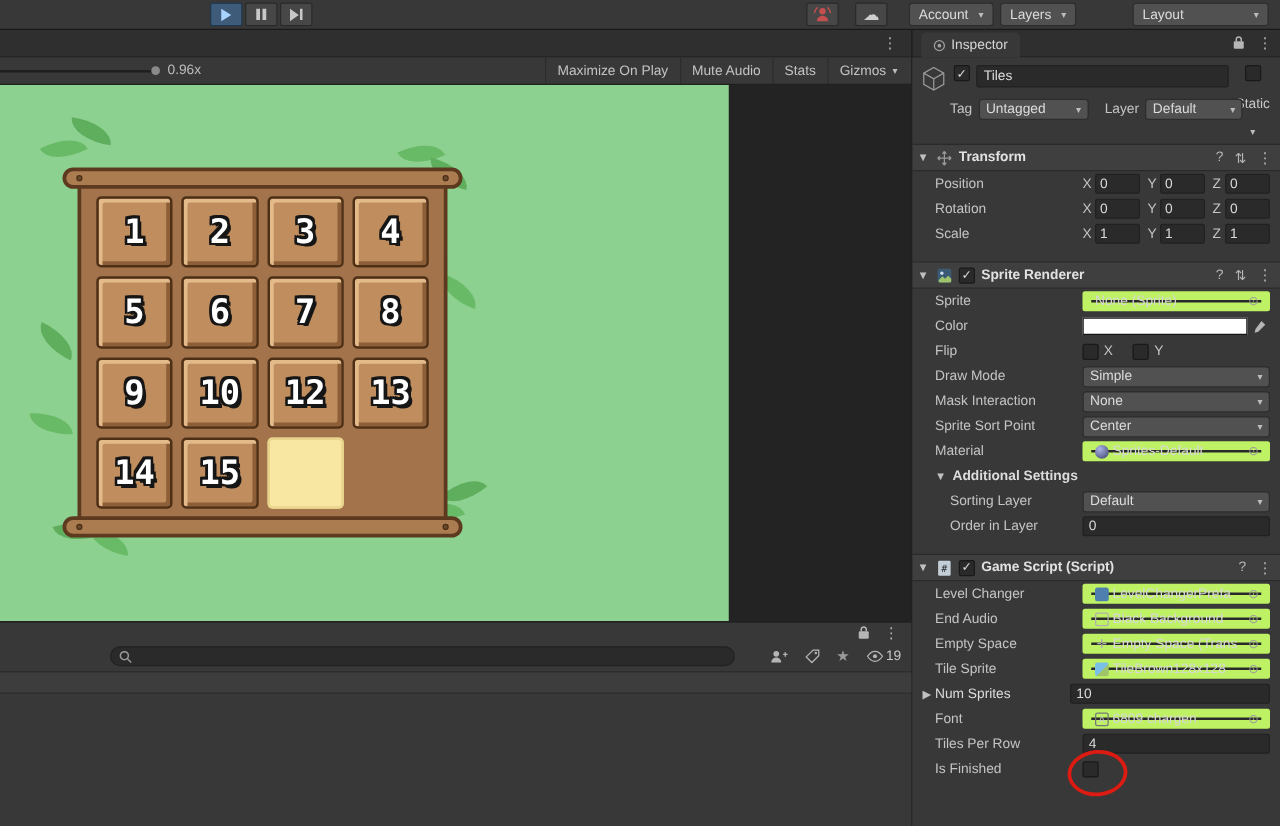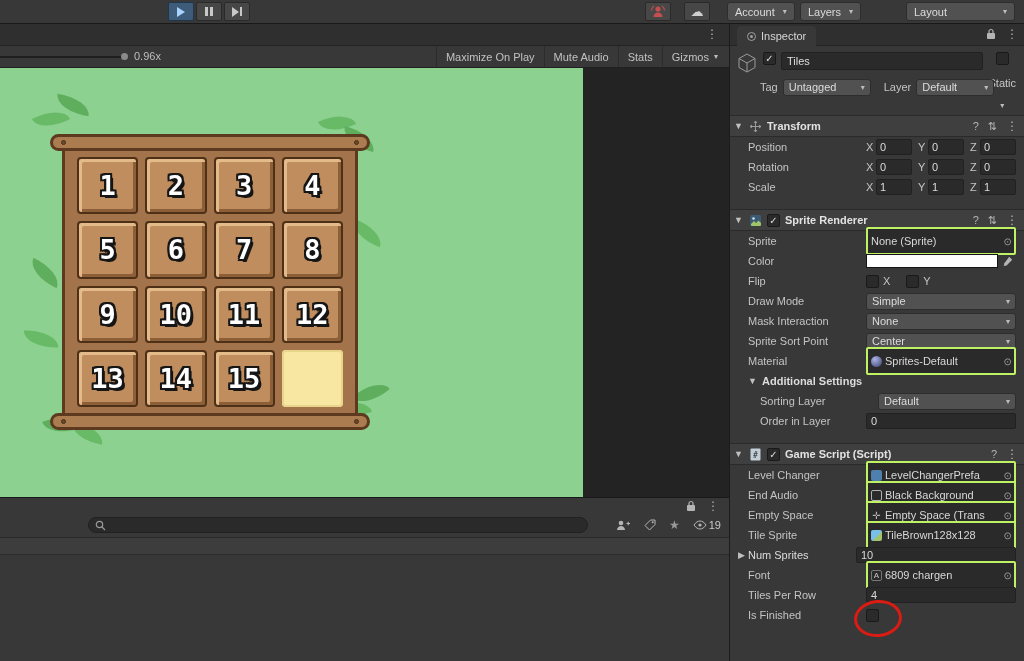--- a/index.html
+++ b/index.html
@@ -93,21 +93,21 @@
 
   .prop-row { height:20px; display:flex; align-items:center; padding:0 8px 0 18px; }
   .plabel { width:118px; flex:none; color:#c4c4c4; white-space:nowrap; overflow:hidden; }
   .plabel.ind { width:106px; }
   .parea { flex:1; display:flex; align-items:center; min-width:0; }
   .tfield { flex:1; height:16px; background:#2a2a2a; border:1px solid #212121; border-radius:2px; color:#dadada; padding:1px 4px; white-space:nowrap; overflow:hidden; }
   .vec { flex:1; display:flex; align-items:center; min-width:0; }
   .ax { width:10px; flex:none; color:#c4c4c4; }
   .nfield { flex:1; height:16px; background:#2a2a2a; border:1px solid #212121; border-radius:2px; color:#dadada; padding:1px 3px; margin-right:6px; min-width:0; }
   .vec .last { margin-right:0; }
-  .objfield { flex:1; height:28px; background:#2a2a2a; border:2px solid #bef264; border-radius:2px; display:flex; align-items:center; padding:0 2px 0 3px; gap:3px; min-width:0; }
+  .objfield { flex:1; height:16px; background:#2a2a2a; border:7px solid #bef264; border-radius:2px; display:flex; align-items:center; padding:0 2px 0 3px; gap:3px; min-width:0; }
   .otext { flex:1; color:#d8d8d8; white-space:nowrap; overflow:hidden; min-width:0; }
   .picker { color:#9e9e9e; font-size:10px; flex:none; }
   .ofield-icon { width:11px; height:11px; flex:none; border-radius:2px; display:flex; align-items:center; justify-content:center; font-size:8px; }
   .ic-script { background:#9aa7b0; color:#20242a; font-weight:bold; }
   .ic-script::after { content:"#"; }
   .ic-prefab { background:#4f7faf; }
   .ic-rect { border:1px solid #b0b0b0; background:transparent; }
   .ic-trans { color:#b0b0b0; } .ic-trans::after { content:"✛"; font-size:10px; }
   .ic-sprite { background:linear-gradient(135deg,#79c0e8 55%, #9fc46a 55%); }
   .ic-font { color:#c8c8c8; border:1px solid #777; } .ic-font::after { content:"A"; }
@@ -245,21 +245,20 @@
           <div class="tile">1</div>
           <div class="tile">2</div>
           <div class="tile">3</div>
           <div class="tile">4</div>
           <div class="tile">5</div>
           <div class="tile">6</div>
           <div class="tile">7</div>
           <div class="tile">8</div>
           <div class="tile">9</div>
           <div class="tile">10</div>
-          <div class="tile">11</div>
           <div class="tile">12</div>
           <div class="tile">13</div>
           <div class="tile">14</div>
           <div class="tile">15</div>
           <div class="tile empty"></div>
         </div>
       </div>
     </div>
   </div>
 
@@ -416,21 +415,21 @@
         <div class="objfield">
           <span class="ofield-icon ic-material"></span>
           <span class="otext">Sprites-Default</span>
           <span class="picker">⊙</span>
         </div>
       </div>
       <div class="addl-row">
         <span class="fold">▼</span>
         <span class="addl-label">Additional Settings</span>
       </div>
-      <div class="prop-row" style="padding-left:30px;gap:12px;">
+      <div class="prop-row" style="padding-left:30px;">
         <span class="plabel ind">Sorting Layer</span>
         <div class="dd" style="flex:1;">
           <span>Default</span>
           <span class="caret">▾</span>
         </div>
       </div>
       <div class="prop-row" style="padding-left:30px;">
         <span class="plabel ind">Order in Layer</span>
         <div class="tfield">0</div>
       </div>

